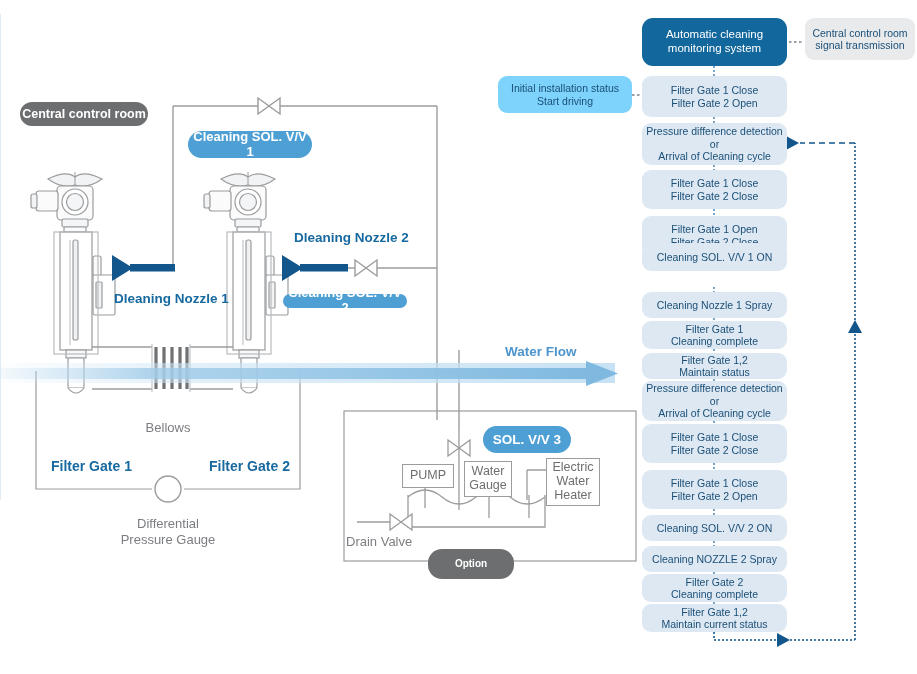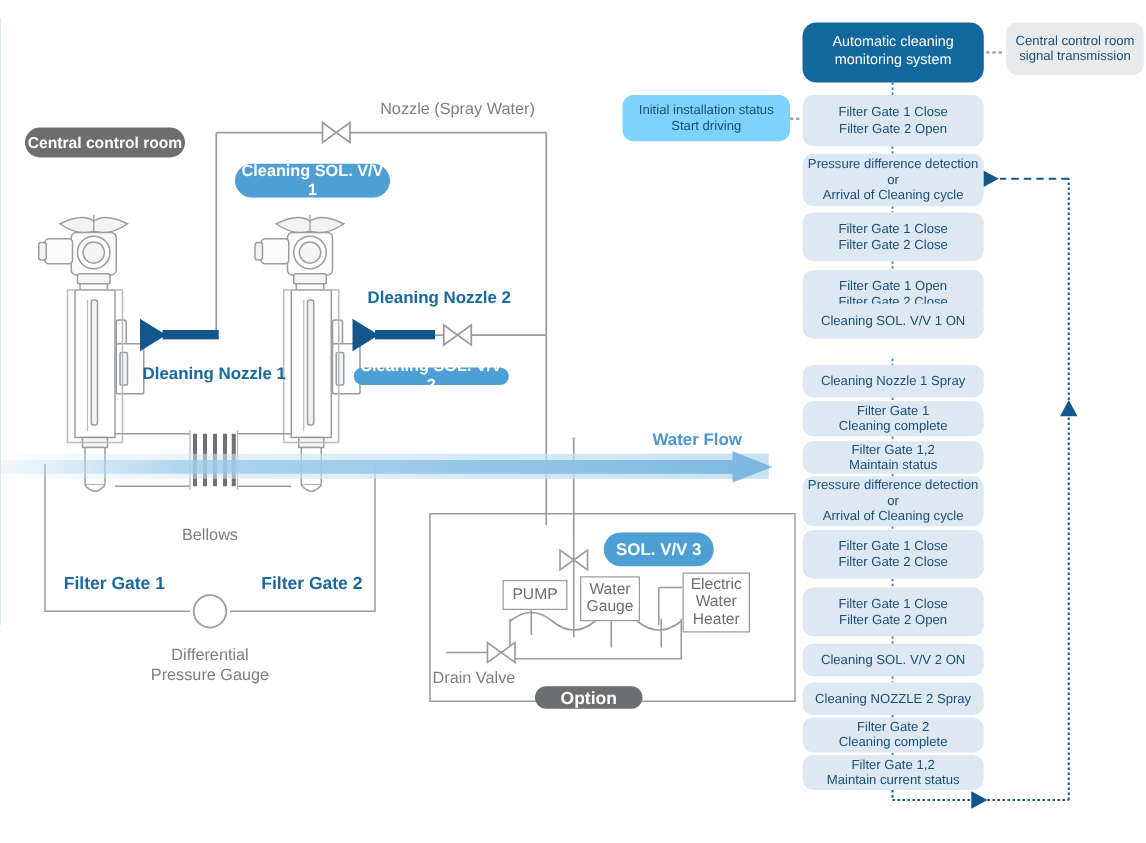--- a/index.html
+++ b/index.html
@@ -258,55 +258,54 @@
       <line x1="855" y1="143" x2="800" y2="143" stroke-dasharray="6,4"></line>
     </g>
 
     <path d="M799 143 L786 136 L786 150 Z" fill="#12568c"></path>
     <path d="M855 320 L848 333 L862 333 Z" fill="#12568c"></path>
     <path d="M790 640 L777 633 L777 647 Z" fill="#12568c"></path>
   </svg>
 
   <div class="pill pill-gray" style="left:20px;top:102px;width:128px;height:24px;">Central control room</div>
 
-  <div class="tlabel" style="left:286px;top:79px;width:160px;">Nozzle (Spray Water)</div>
 
   <div class="pill pill-blue" style="left:188px;top:131px;width:124px;height:27px;">Cleaning SOL. V/V 1</div>
 
   <div class="pill pill-blue" style="left:283px;top:294px;width:124px;height:14px;">Cleaning SOL. V/V 2</div>
 
   <div class="blabel" style="left:114px;top:291px;">Dleaning Nozzle 1</div>
 
   <div class="blabel" style="left:294px;top:230px;">Dleaning Nozzle 2</div>
 
   <div class="tlabel" style="left:128px;top:420px;width:80px;">Bellows</div>
 
   <div class="blabel" style="left:51px;top:458px;font-size:14px;">Filter Gate 1</div>
 
   <div class="blabel" style="left:209px;top:458px;font-size:14px;">Filter Gate 2</div>
 
   <div class="tlabel flow-label" style="left:98px;top:516px;width:140px;">Differential
 Pressure Gauge</div>
 
-  <div class="wf" style="left:522px;top:344px;">Water Flow</div>
+  <div class="wf" style="left:505px;top:344px;">Water Flow</div>
 
   <div class="pill pill-blue" style="left:483px;top:426px;width:88px;height:27px;font-size:13.5px;">SOL. V/V 3</div>
 
   <div class="obox" style="left:402px;top:464px;width:52px;height:24px;">PUMP</div>
 
   <div class="obox flow-label" style="left:464px;top:461px;width:48px;height:36px;">Water
 Gauge</div>
 
   <div class="obox flow-label" style="left:546px;top:458px;width:54px;height:48px;">Electric
 Water
 Heater</div>
 
   <div class="tlabel" style="left:346px;top:534px;width:80px;text-align:left;">Drain Valve</div>
 
-  <div class="pill pill-gray" style="left:428px;top:549px;width:86px;height:18px;font-size:14px;">Option</div>
+  <div class="pill pill-gray" style="left:428px;top:549px;width:86px;height:30px;font-size:10px;">Option</div>
 
   <div class="fbox head flow-label" style="top:18px;height:48px;">Automatic cleaning
 monitoring system</div>
 
   <div class="fbox soft flow-label" style="left:805px;top:18px;width:110px;height:42px;font-size:10.5px;">Central control room
 signal transmission</div>
 
   <div class="fbox soft2 flow-label" style="left:498px;top:76px;width:134px;height:37px;font-size:10.5px;">Initial installation status
 Start driving</div>
 

